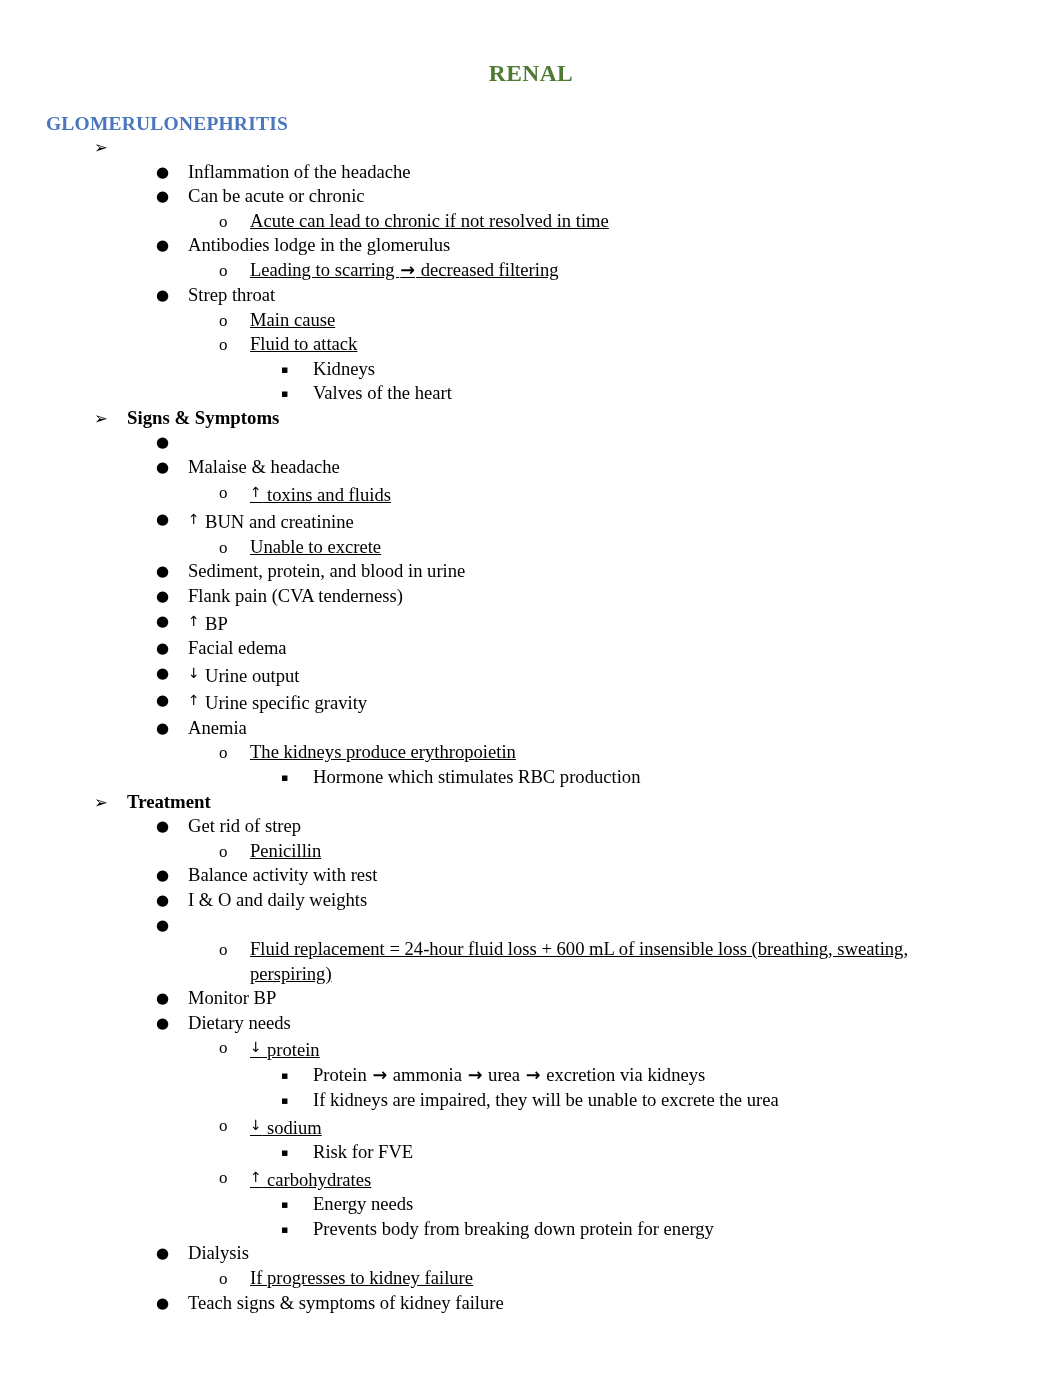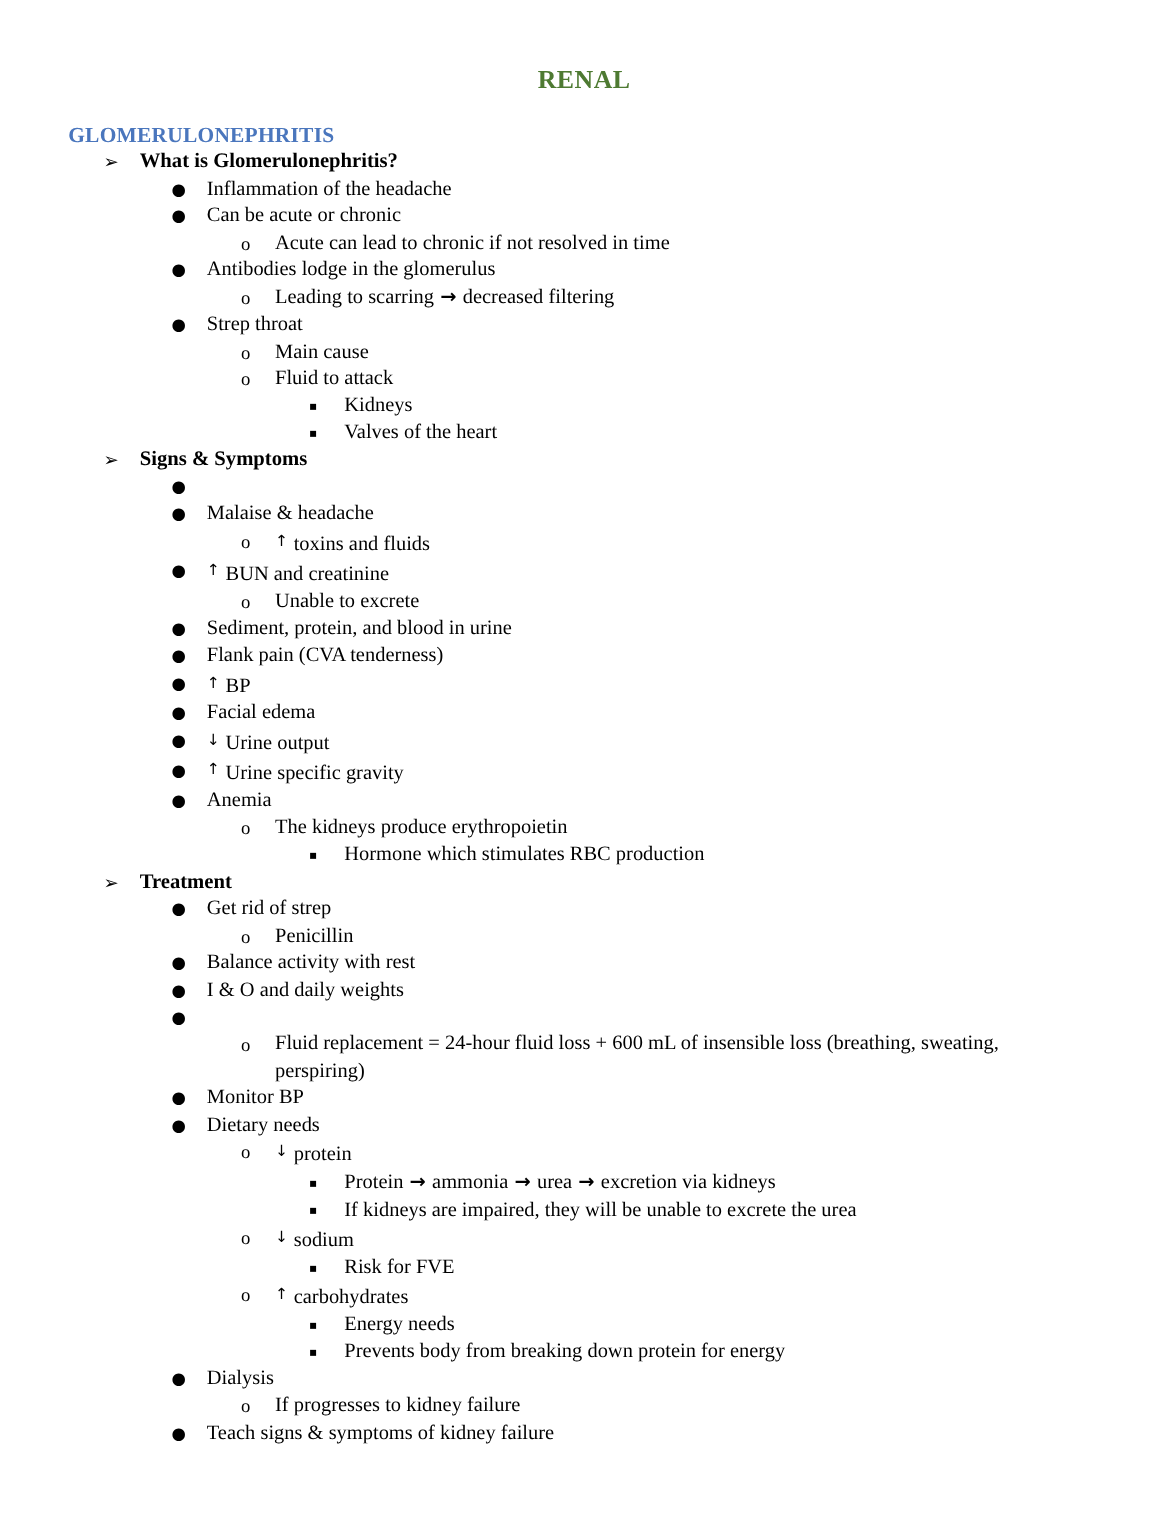--- a/index.html
+++ b/index.html
@@ -31,21 +31,21 @@
     color: #4e7a32;
     margin: 0;
     padding-top: 60px;
     letter-spacing: 0.4px;
   }
   .section-head {
     font-size: 19.5px;
     font-weight: bold;
     color: #4a76bd;
     margin: 0;
-    padding-left: 62px;
+    padding-left: 46px;
     padding-top: 26px;
     letter-spacing: 0.2px;
     font-family: Liberation Serif, serif;
   }
   .outline {
     margin: 0;
     padding: 0;
     list-style: none;
   }
   
@@ -97,20 +97,21 @@
 
   
   .lvl3 > .glyph {
     left: 219px;
     font-family: "Liberation Serif", serif;
     font-size: 17px;
     line-height: 25px;
   }
   .lvl3 > .txt {
     margin-left: 250px;
+    text-decoration: underline;
   }
 
   
   .lvl4 > .glyph {
     left: 281px;
     font-family: "DejaVu Sans", sans-serif;
     font-size: 11px;
     line-height: 25px;
   }
   .lvl4 > .txt {
@@ -143,21 +144,20 @@
 
 <div class="page">
 
   <h1 class="doc-title">RENAL</h1>
 
   <h2 class="section-head">GLOMERULONEPHRITIS</h2>
 
   <div class="outline" id="outline-root">
       <div class="row lvl1">
         <span class="glyph">➢</span>
-        <span class="txt">What is Glomerulonephritis?</span>
       </div>
       <div class="row lvl2">
         <span class="glyph">●</span>
         <span class="txt">Inflammation of the headache</span>
       </div>
       <div class="row lvl2">
         <span class="glyph">●</span>
         <span class="txt">Can be acute or chronic</span>
       </div>
       <div class="row lvl3">

